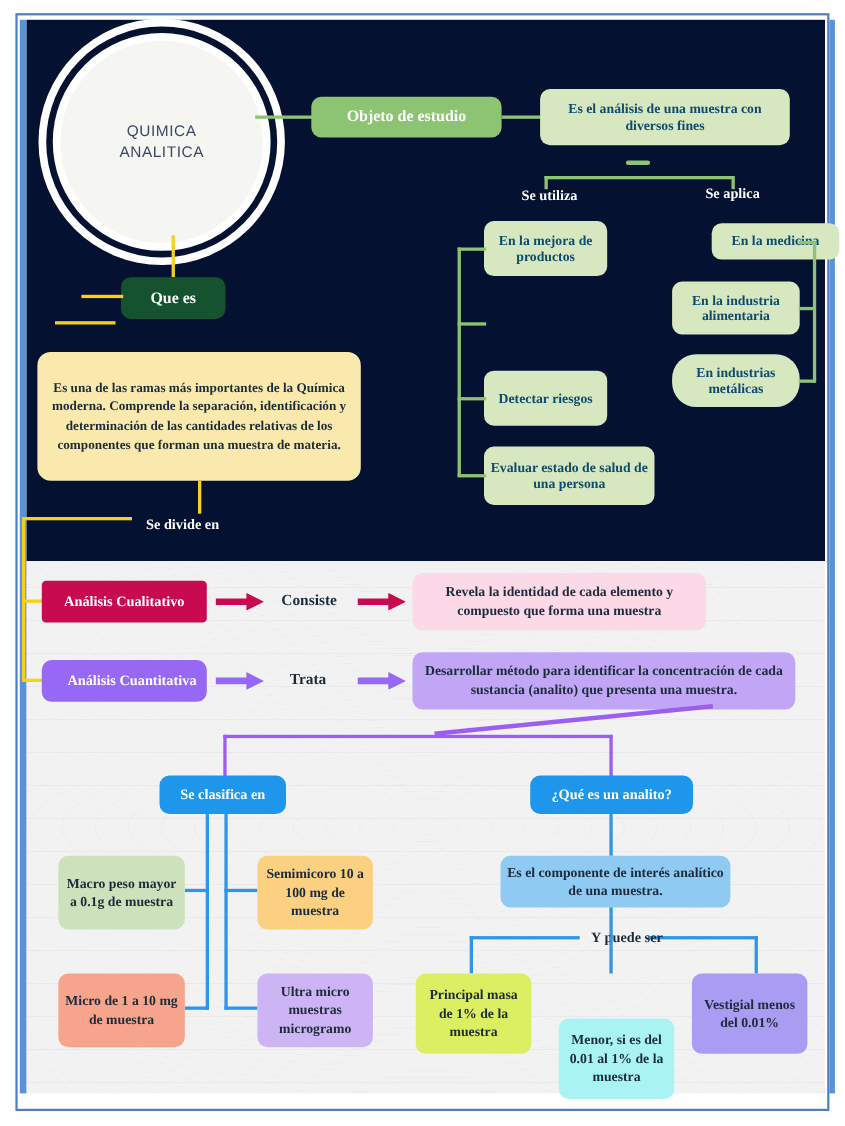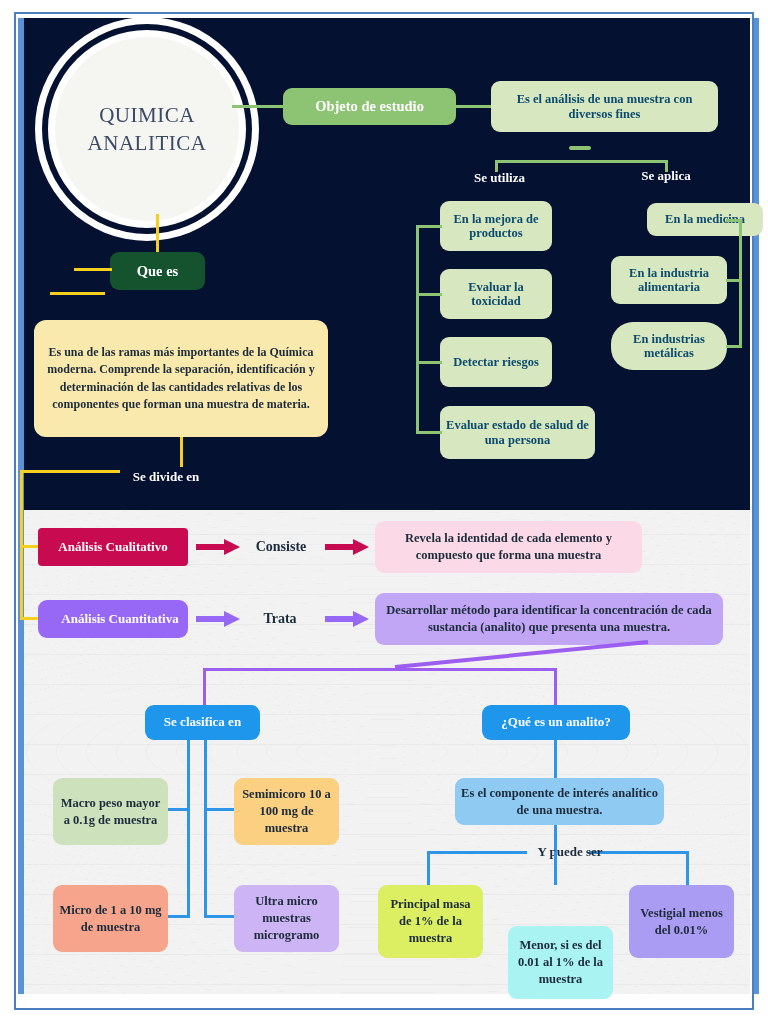--- a/index.html
+++ b/index.html
@@ -77,22 +77,22 @@
   #circle{
     position:absolute;left:48px;top:30px;width:184px;height:184px;
     border-radius:50%;
     background:#f5f5f2;
     border:7px solid #ffffff;
     box-shadow:0 0 0 6px #051130, 0 0 0 13px #ffffff;
     display:flex;align-items:center;justify-content:center;
     text-align:center;
   }
   #circle .txt{
-    font-family:Liberation Serif, serif;
-    color:#3b4a63;font-size:21px;letter-spacing:0.5px;line-height:1.35;
+    font-family:Liberation Sans, sans-serif;
+    color:#3b4a63;font-size:14px;letter-spacing:0.5px;line-height:1.35;
   }
 
   
   .conn{position:absolute;background:#8cc474;}
   .conn-y{position:absolute;background:#f7cf1e;}
   .conn-b{position:absolute;background:#2f95e8;}
   .conn-p{position:absolute;background:#9b5ef0;}
 
   
   .arrow{position:absolute;display:block;}
@@ -157,23 +157,20 @@
   <div class="node label-dark" style="left:452px;top:168px;width:95px;height:20px;">
     <span>Se utiliza</span>
   </div>
   <div class="node label-dark" style="left:620px;top:166px;width:92px;height:20px;">
     <span>Se aplica</span>
   </div>
 
   <div class="node green-soft" style="left:440px;top:201px;width:112px;height:50px;">
     <span>En la mejora de productos</span>
   </div>
-  <div class="node green-soft" style="left:440px;top:269px;width:112px;height:50px;">
-    <span>Evaluar la toxicidad</span>
-  </div>
   <div class="node green-soft" style="left:440px;top:337px;width:112px;height:50px;">
     <span>Detectar riesgos</span>
   </div>
   <div class="node green-soft" style="left:440px;top:406px;width:155px;height:53px;">
     <span>Evaluar estado de salud de una persona</span>
   </div>
 
   <div class="conn" style="left:416px;top:225px;width:2.5px;height:208px;"></div>
   <div class="conn" style="left:416px;top:225px;width:26px;height:2.5px;"></div>
   <div class="conn" style="left:416px;top:293px;width:26px;height:2.5px;"></div>

